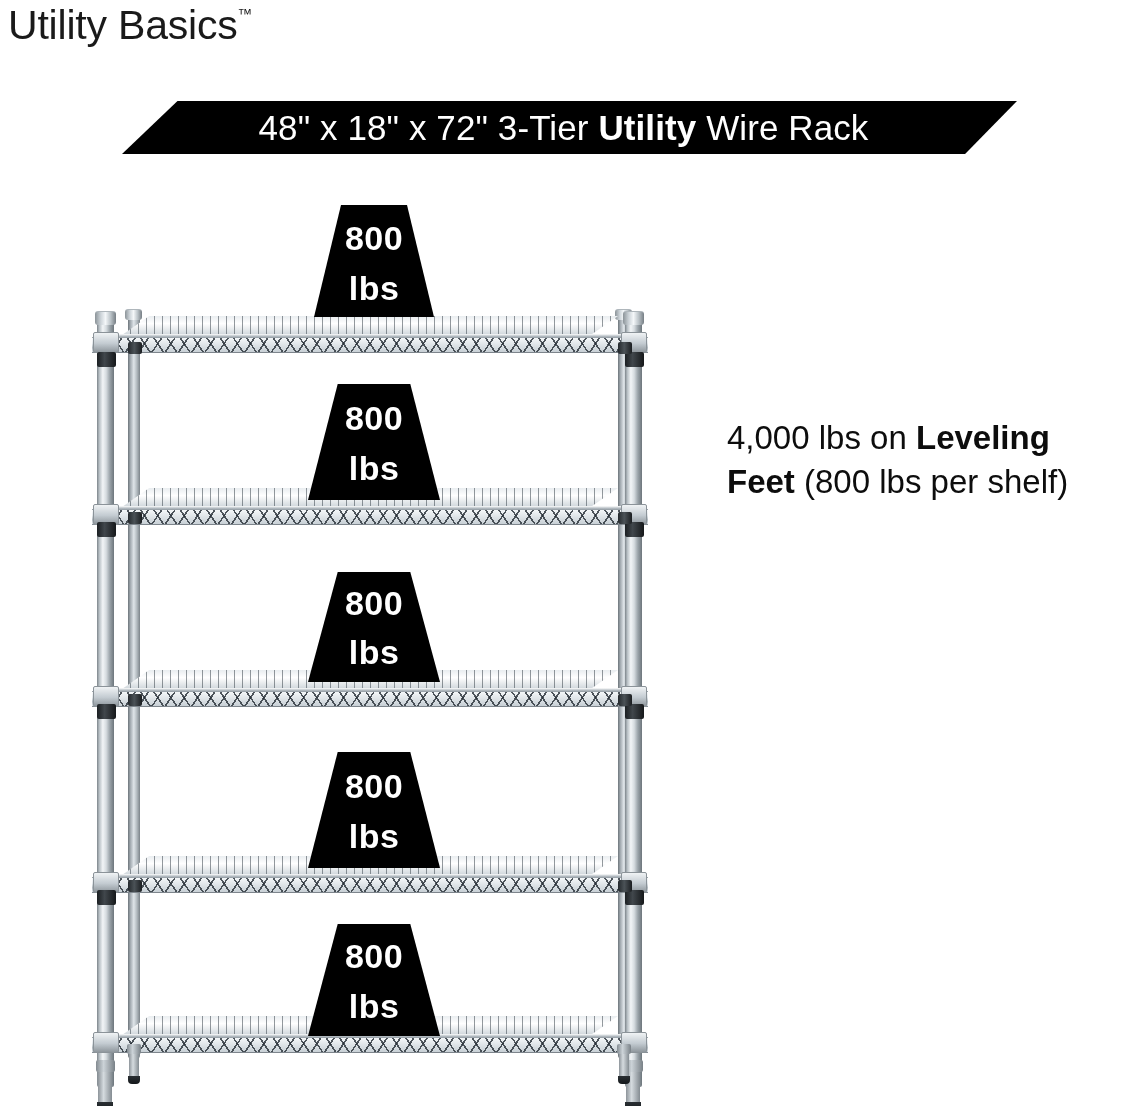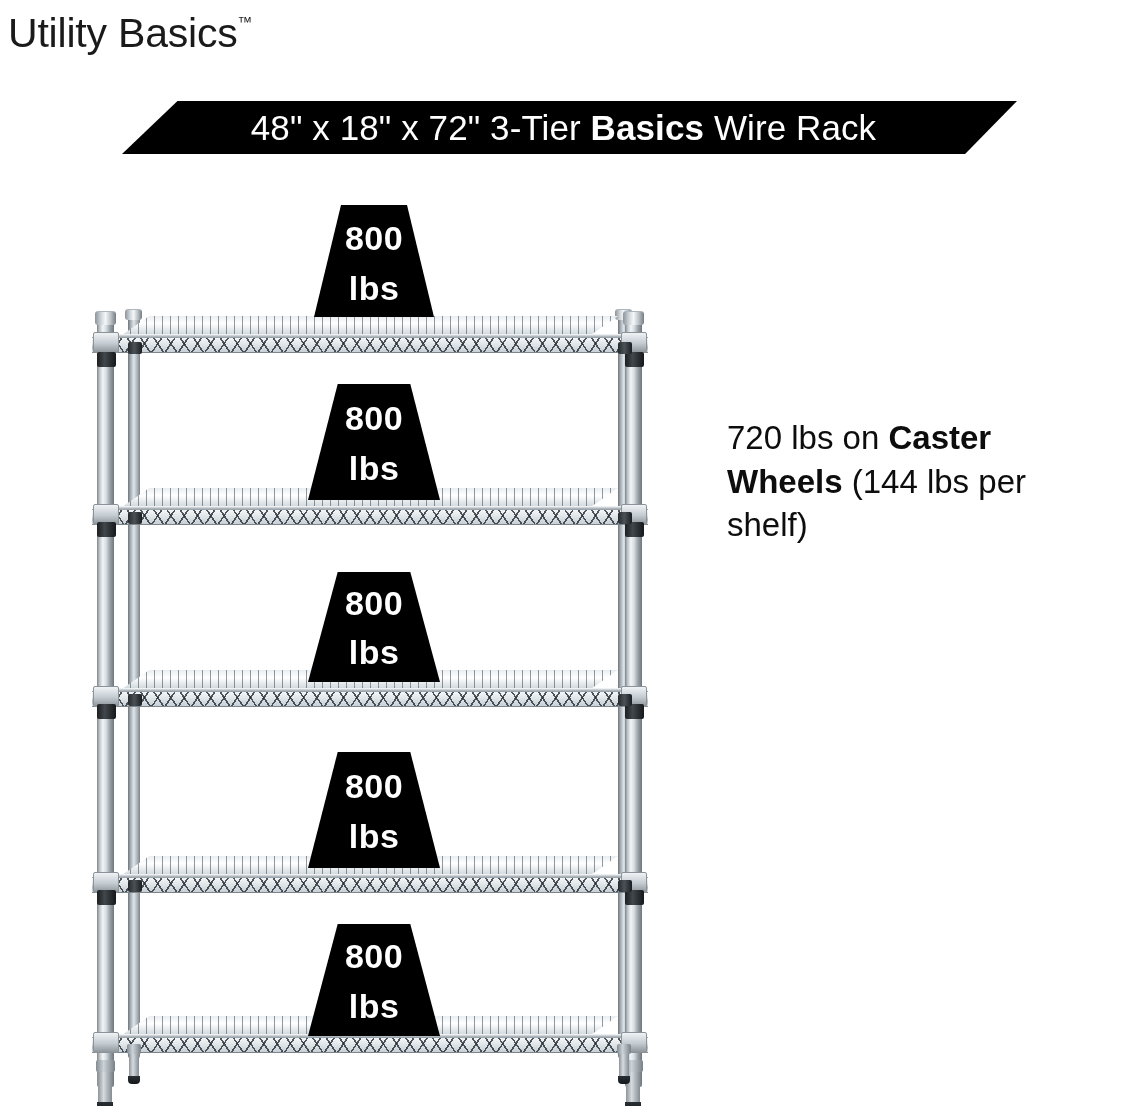--- a/index.html
+++ b/index.html
@@ -11,21 +11,21 @@
     font-family: "Liberation Sans", sans-serif;
     position: relative;
     overflow: hidden;
     -webkit-font-smoothing: antialiased;
   }
 
   
   #brand {
     position: absolute;
     left: 8px;
-    top: 10px;
+    top: 2px;
     font-size: 41px;
     font-weight: 400;
     color: #1a1a1a;
     letter-spacing: -0.2px;
     white-space: nowrap;
   }
   #brand .tm {
     font-size: 15px;
     vertical-align: 20px;
     letter-spacing: 0;
@@ -228,27 +228,27 @@
     line-height: 1;
     letter-spacing: 0.5px;
   }
 </style>
 </head>
 <body>
 
 <div id="brand"><span>Utility Basics</span><span class="tm">™</span></div>
 
 <div id="banner">
-  <div id="banner-text"><span>48" x 18" x 72"</span>&nbsp;<span>3-Tier</span>&nbsp;<b>Basics</b>&nbsp;<span>Wire Rack</span></div>
+  <div id="banner-text"><span>48" x 18" x 72"</span>&nbsp;<span>3-Tier</span>&nbsp;<b>Utility</b>&nbsp;<span>Wire Rack</span></div>
 </div>
 
 <div id="copy">
 
-
-  <div class="para"><span>720 lbs on </span><b>Caster Wheels</b><span> (144 lbs per shelf)</span></div>
+  <div class="para"><span>4,000 lbs on </span><b>Leveling Feet</b><span> (800 lbs per shelf)</span></div>
+
 </div>
 
 <div id="rack">
 
   <div class="post post-back" style="left:36px;  top:14px;  height:744px;"></div>
   <div class="post post-back" style="left:526px; top:14px;  height:744px;"></div>
   <div class="post-cap" style="left:33px;  top:9px;  width:17px; height:11px;"></div>
   <div class="post-cap" style="left:523px; top:9px;  width:17px; height:11px;"></div>
 
   <div class="post post-front" style="left:5px;   top:17px; height:770px;"></div>

